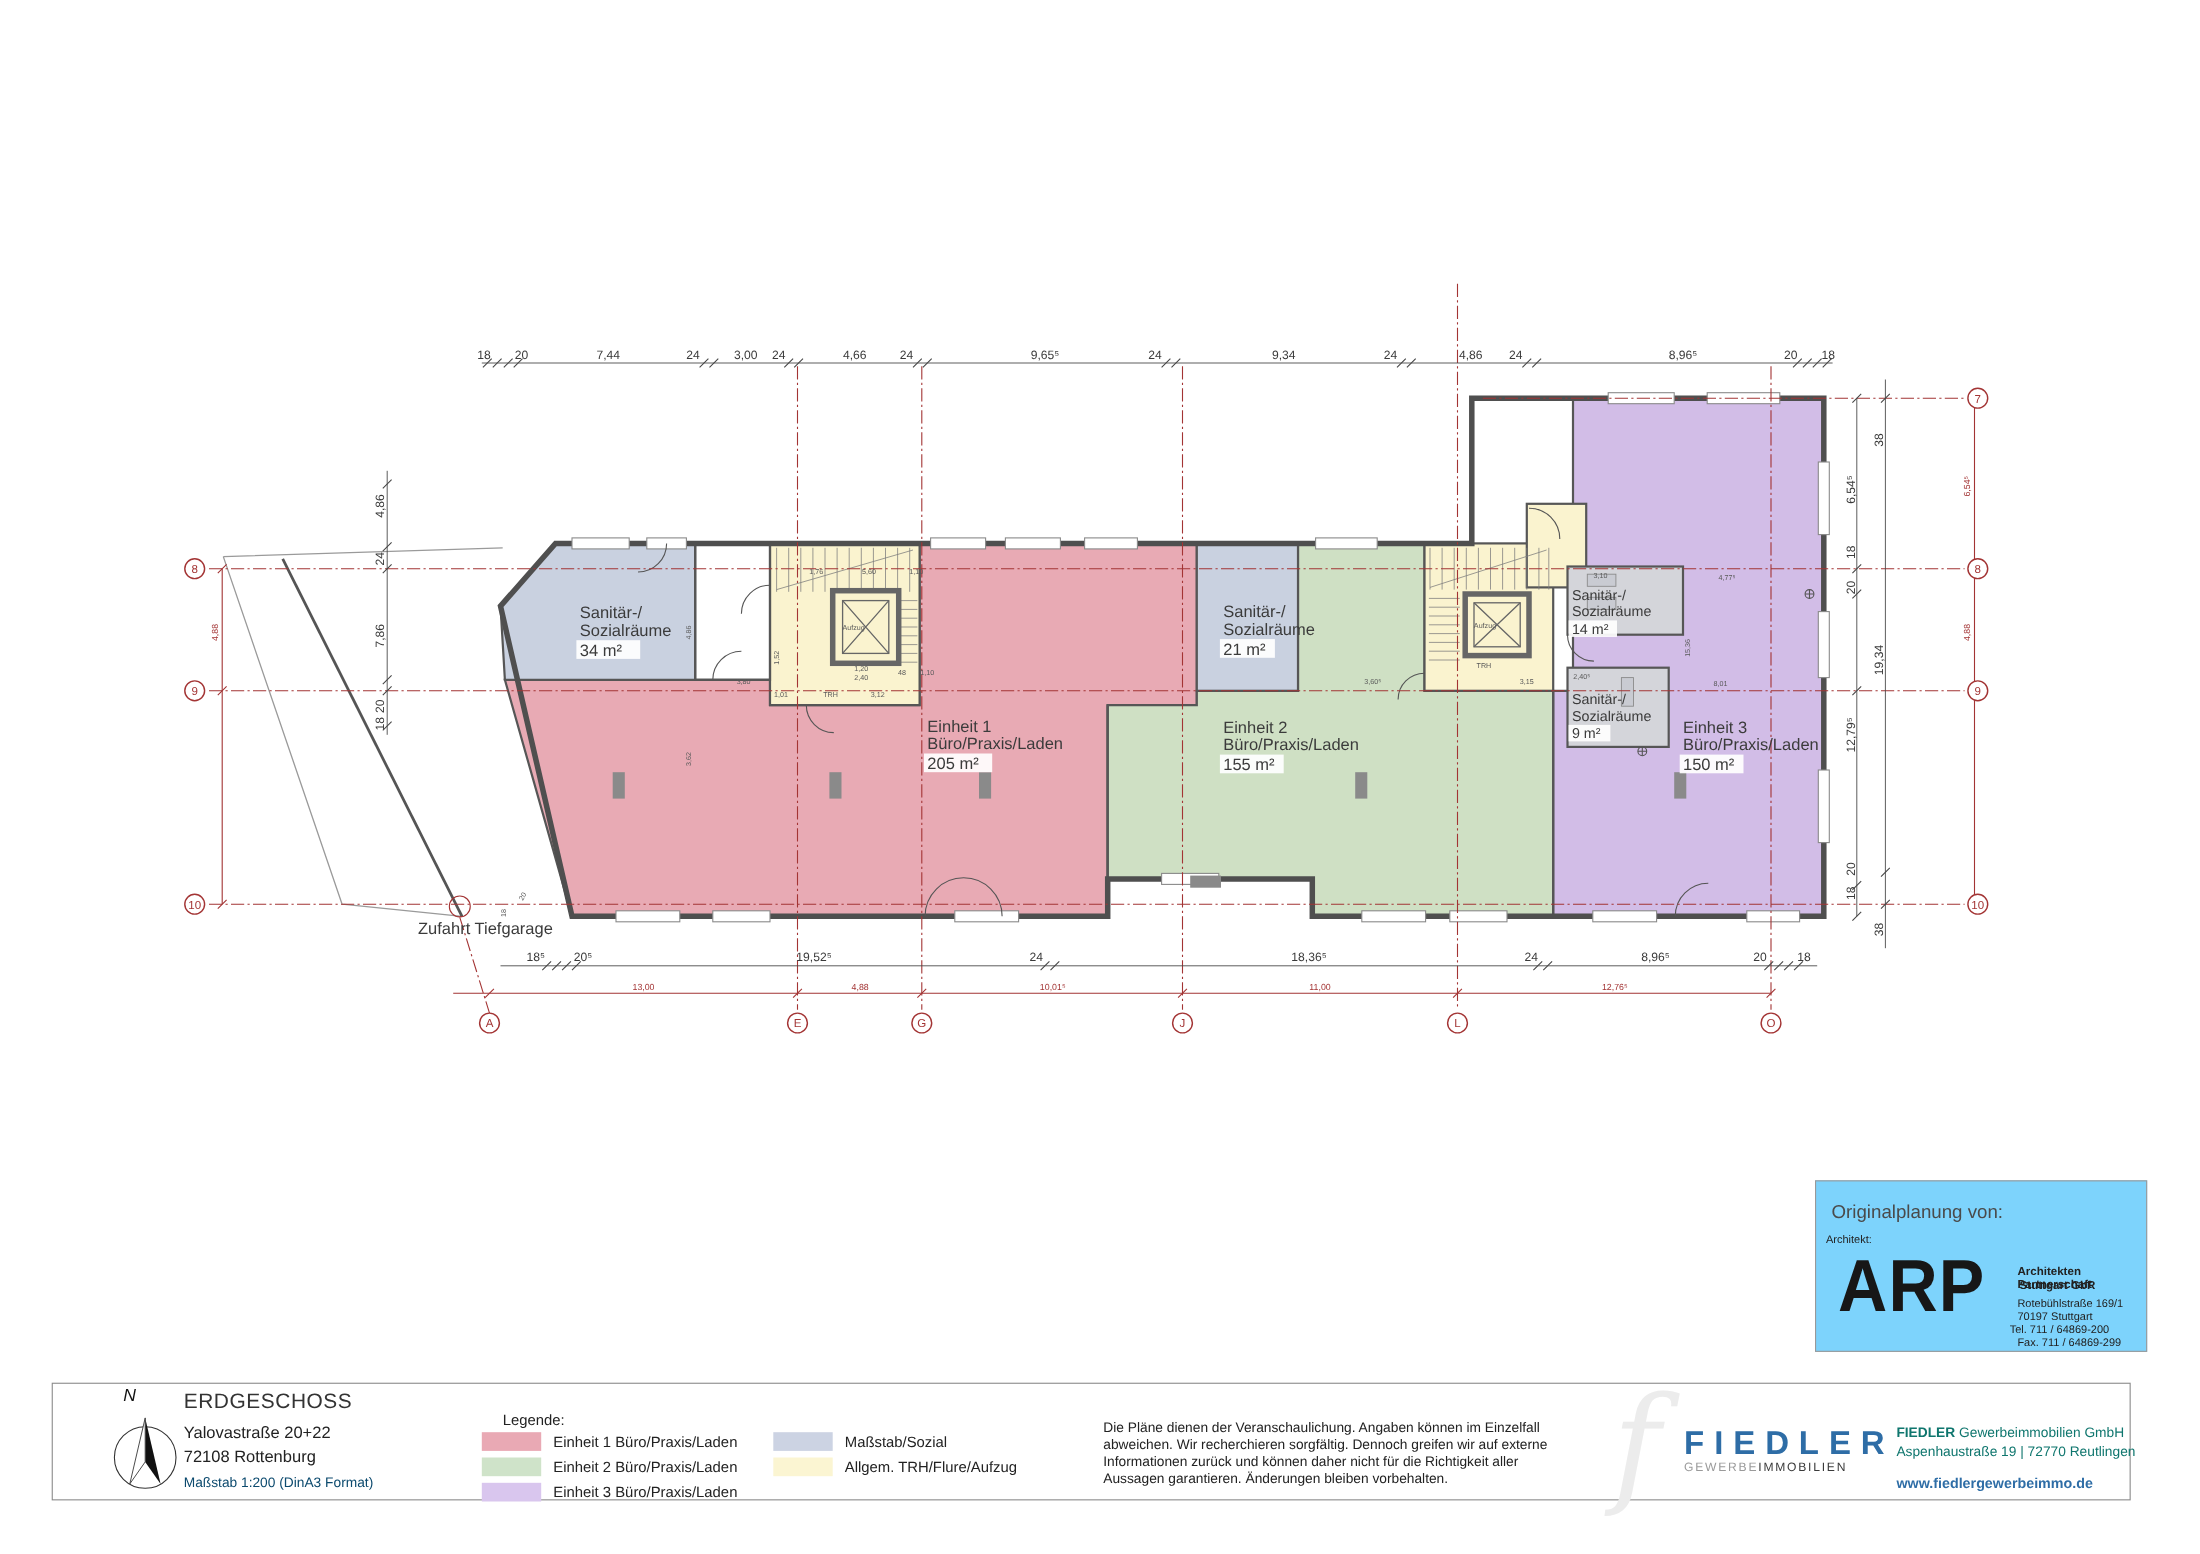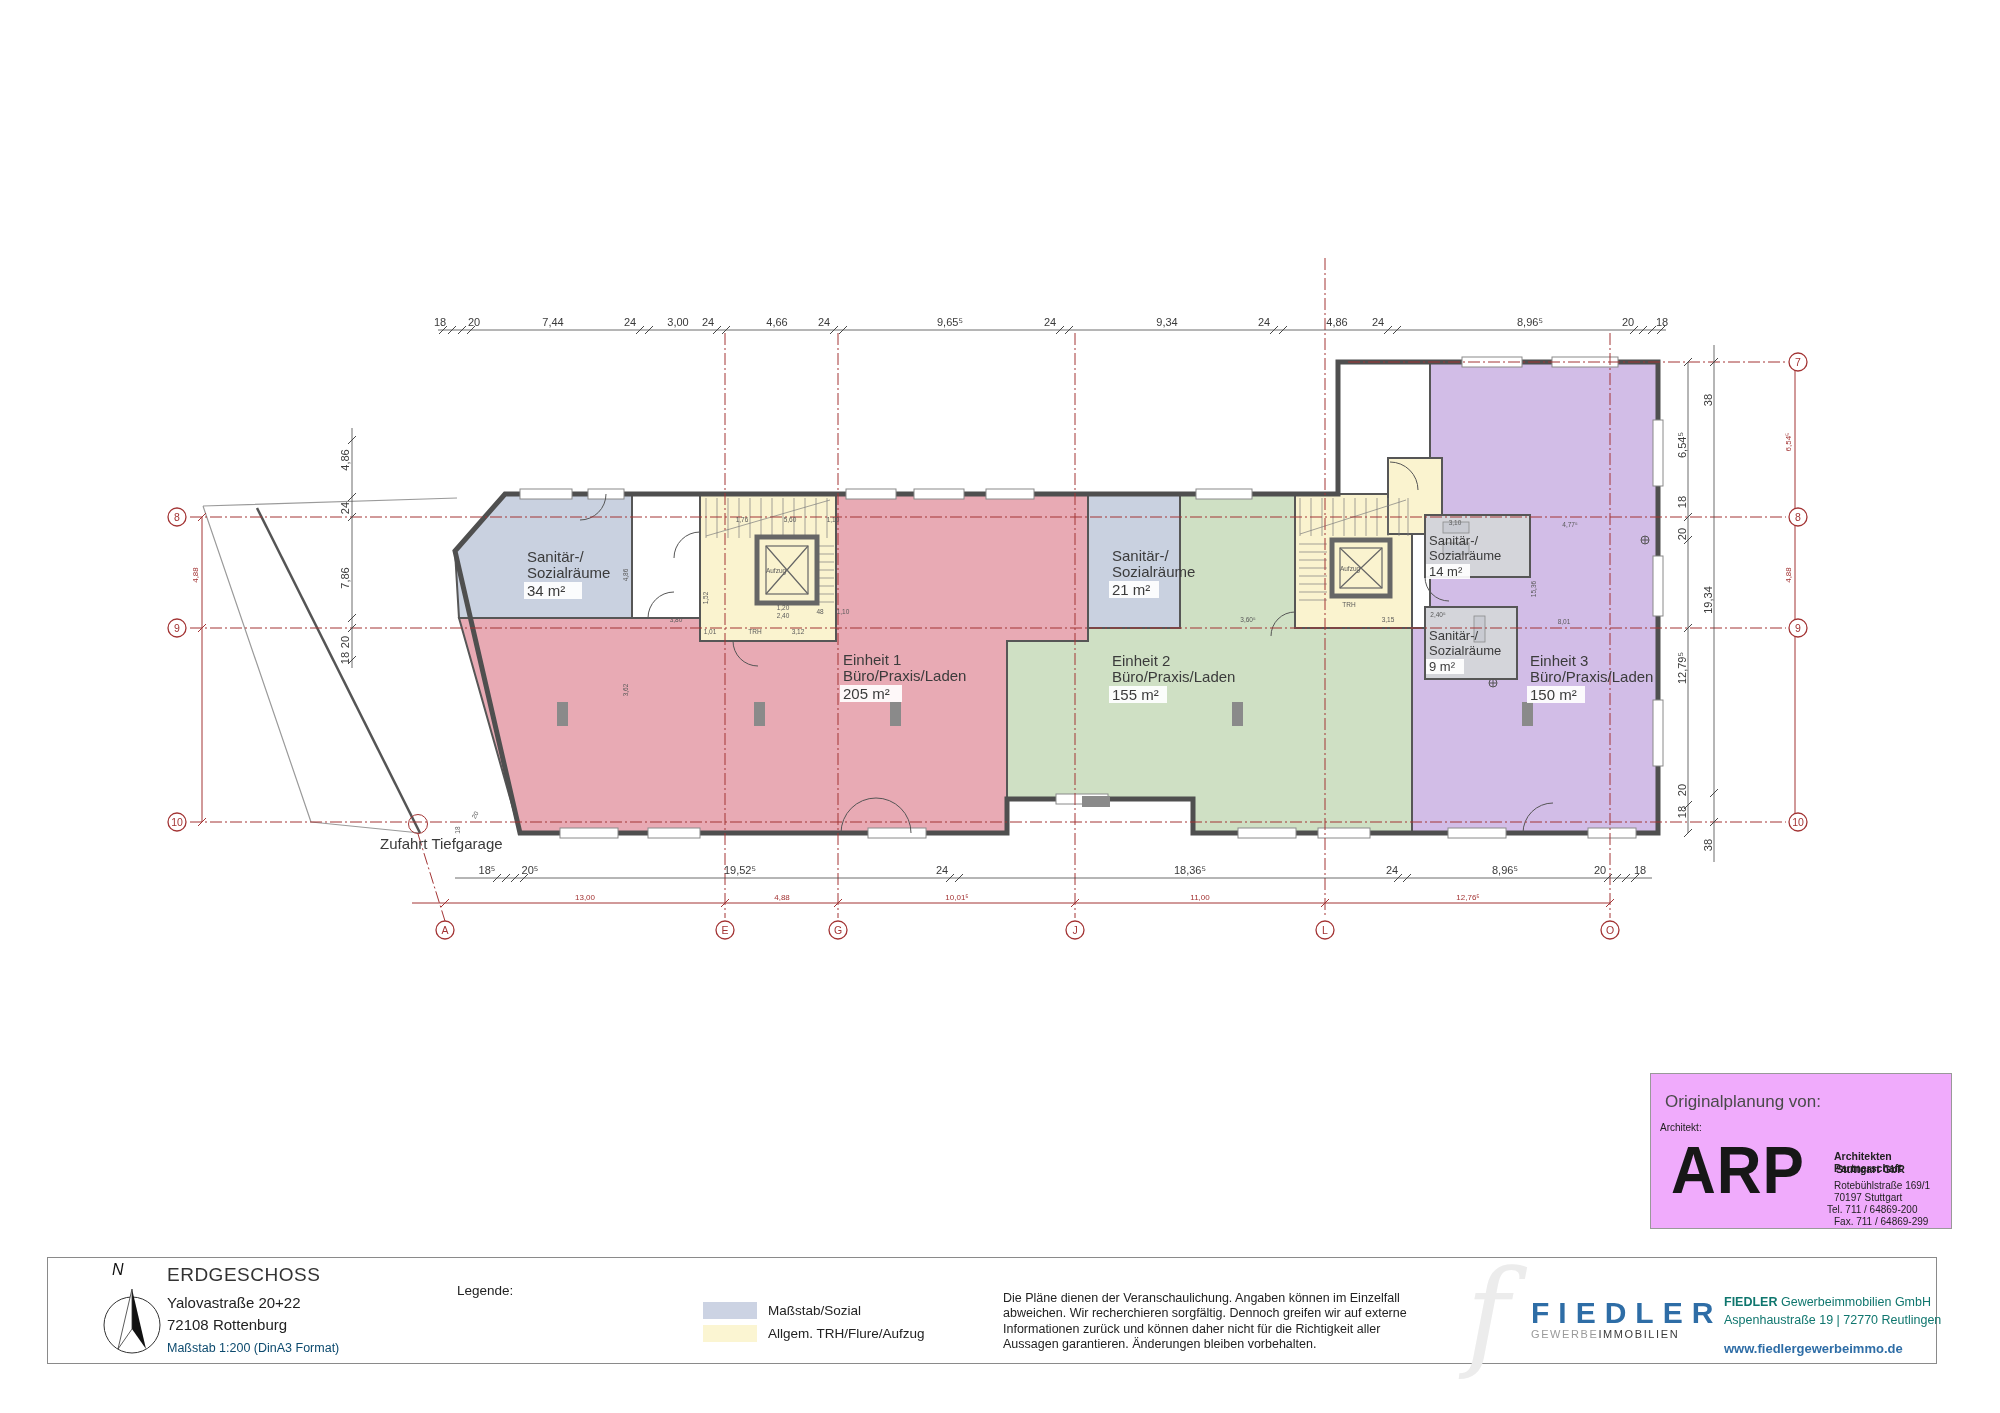--- a/index.html
+++ b/index.html
@@ -46,21 +46,21 @@
   .lg-sw{width:54px;height:17px;margin-right:11px;flex:none}
   .lg-lb{font-size:13.5px;color:#222;white-space:nowrap}
   .disc{font-size:12.5px;line-height:1.22;color:#222;width:424px}
   .f-logo{font-family:"DejaVu Serif",serif;font-style:italic;font-size:118px;color:#ececec;line-height:1}
   .f-brand{font-size:30px;font-weight:bold;letter-spacing:9px;white-space:nowrap}
   .f-sub{font-size:11px;letter-spacing:1.6px;white-space:nowrap}
   .f-sub .lt{color:#9a9a9a}.f-sub .bd{color:#3a3a3a;font-weight:normal}
   .f-co{font-size:12.5px;color:#0f766e;white-space:nowrap}
   .f-web{font-size:13px;font-weight:bold;white-space:nowrap}
   .arpbox{position:absolute;left:1650px;top:1073px;width:300px;height:154px;
-          border:1px solid #999;background:#f0abfc}
+          border:1px solid #999;background:#7dd3fc}
   .arp-h{font-size:17px;color:#4a4a4a}
   .arp-s{font-size:10px;color:#222}
   .arp-logo{font-size:62px;font-weight:bold;letter-spacing:1px;color:#171717;
             transform:scaleY(1.08);transform-origin:left bottom;line-height:1}
   .arp-f{font-size:10.5px;font-weight:bold;color:#222;line-height:1.18}
   .arp-t{font-size:10px;color:#222;line-height:1.2}
   .compass-n{font-size:16px;font-style:italic;color:#111}
 </style>
 </head>
 <body>
@@ -333,20 +333,34 @@
     <polygon points="61,26 47,86 61,66" fill="#fff" stroke="#333" stroke-width="0.8"></polygon>
   </svg>
   <div class="abs compass-n" style="left:64px;top:3px">N</div>
 
   <div class="abs tb-title" style="left:119px;top:6px">ERDGESCHOSS</div>
   <div class="abs tb-a" style="left:119px;top:36px">Yalovastraße 20+22</div>
   <div class="abs tb-a" style="left:119px;top:58px">72108 Rottenburg</div>
   <div class="abs tb-s" style="left:119px;top:83px">Maßstab 1:200 (DinA3 Format)</div>
 
   <div class="abs lg-title" style="left:409px;top:25px">Legende:</div>
+  <div class="abs" style="left:390px;top:42px">
+    <div class="lg-row">
+      <span class="lg-sw" style="background-color: rgb(233, 169, 180);"></span>
+      <span class="lg-lb">Einheit 1 Büro/Praxis/Laden</span>
+    </div>
+    <div class="lg-row">
+      <span class="lg-sw" style="background-color: rgb(207, 227, 201);"></span>
+      <span class="lg-lb">Einheit 2 Büro/Praxis/Laden</span>
+    </div>
+    <div class="lg-row">
+      <span class="lg-sw" style="background-color: rgb(217, 198, 238);"></span>
+      <span class="lg-lb">Einheit 3 Büro/Praxis/Laden</span>
+    </div>
+  </div>
   <div class="abs" style="left:655px;top:42px">
     <div class="lg-row">
       <span class="lg-sw" style="background-color: rgb(204, 211, 227);"></span>
       <span class="lg-lb">Maßstab/Sozial</span>
     </div>
     <div class="lg-row">
       <span class="lg-sw" style="background-color: rgb(251, 245, 210);"></span>
       <span class="lg-lb">Allgem. TRH/Flure/Aufzug</span>
     </div>
   </div>

